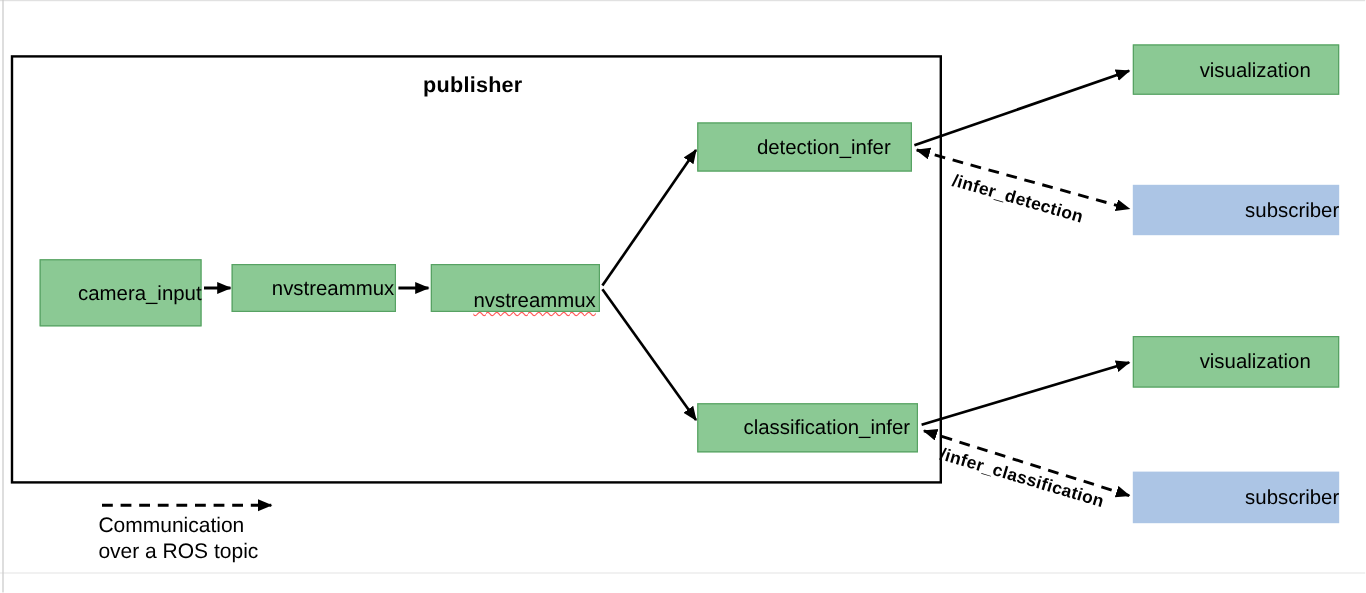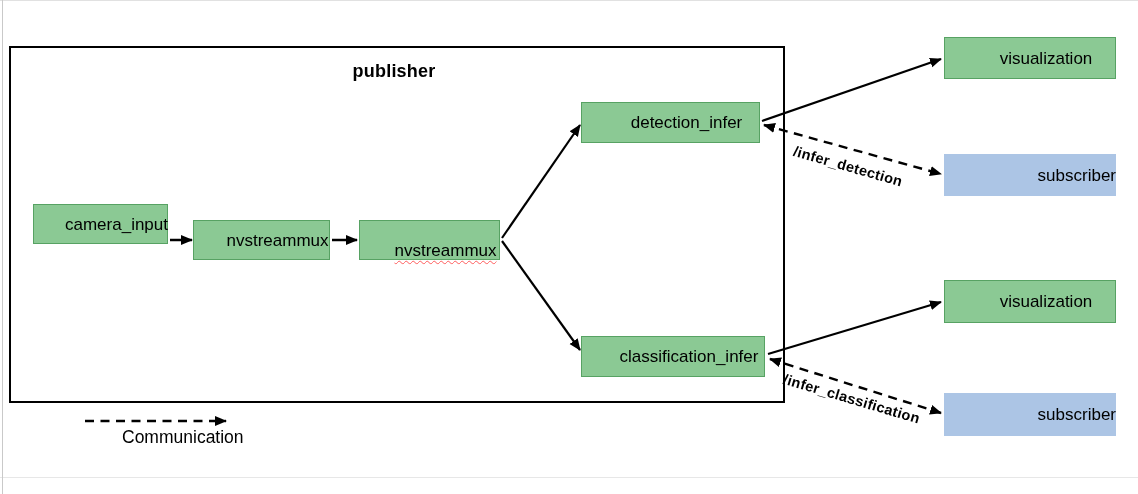--- a/index.html
+++ b/index.html
@@ -47,21 +47,21 @@
 
   .topic-label {
     position:absolute; z-index:4; font-weight:bold; font-size:14.5px;
     white-space:nowrap; transform-origin:0 0; letter-spacing:.3px;
   }
   .topic-detection      { left:796px; top:143px; transform:rotate(16deg); }
   .topic-classification { left:786px; top:371px; transform:rotate(16.5deg); }
 
   .legend-text {
     position:absolute; left:82px; top:427px; z-index:4;
-    font-size:17.5px; line-height:21.5px; white-space:nowrap;margin-left:40px;
+    font-size:17.5px; line-height:21.5px; white-space:nowrap;
   }
 </style>
 </head>
 <body>
 
 <div class="stage">
 
   <div class="hairline hl-top"></div>
   <div class="hairline hl-bottom"></div>
   <div class="hairline hl-left"></div>
@@ -79,21 +79,21 @@
     <line class="ln thick" x1="332" y1="240" x2="357" y2="240" marker-end="url(#ah)"></line>
     <line class="ln" x1="502" y1="238" x2="580" y2="125" marker-end="url(#ah)"></line>
     <line class="ln" x1="502" y1="241" x2="580" y2="350" marker-end="url(#ah)"></line>
     <line class="ln" x1="762" y1="121" x2="941" y2="59" marker-end="url(#ah)"></line>
     <line class="ln" x1="768" y1="354" x2="941" y2="302" marker-end="url(#ah)"></line>
     <line class="ln dash" x1="764" y1="125" x2="941" y2="174" marker-start="url(#ah)" marker-end="url(#ah)"></line>
     <line class="ln dash" x1="770" y1="359" x2="941" y2="413" marker-start="url(#ah)" marker-end="url(#ah)"></line>
     <line class="ln dash" x1="85" y1="421" x2="226" y2="421" marker-end="url(#ah)"></line>
   </svg>
 
-  <div class="node green" style="left:33px;top:204px;width:135px;height:40px">
+  <div class="node green" style="left:33px;top:216px;width:135px;height:56px">
     <span>camera_input</span>
   </div>
   <div class="node green" style="left:193px;top:220px;width:137px;height:40px">
     <span>nvstreammux</span>
   </div>
   <div class="node green" style="left:359px;top:220px;width:141px;height:40px">
     <span class="spellcheck">nvstreammux</span>
   </div>
   <div class="node green" style="left:581px;top:336px;width:184px;height:41px">
     <span>classification_infer</span>
@@ -113,15 +113,16 @@
   </div>
   <div class="node blue" style="left:944px;top:393px;width:172px;height:43px">
     <span>subscriber</span>
   </div>
 
   <div class="topic-label topic-detection">/infer_detection</div>
   <div class="topic-label topic-classification">/infer_classification</div>
 
   <div class="legend-text">
     <div>Communication</div>
+    <div>over a ROS topic</div>
   </div>
 
 </div>
 
 </body></html>

